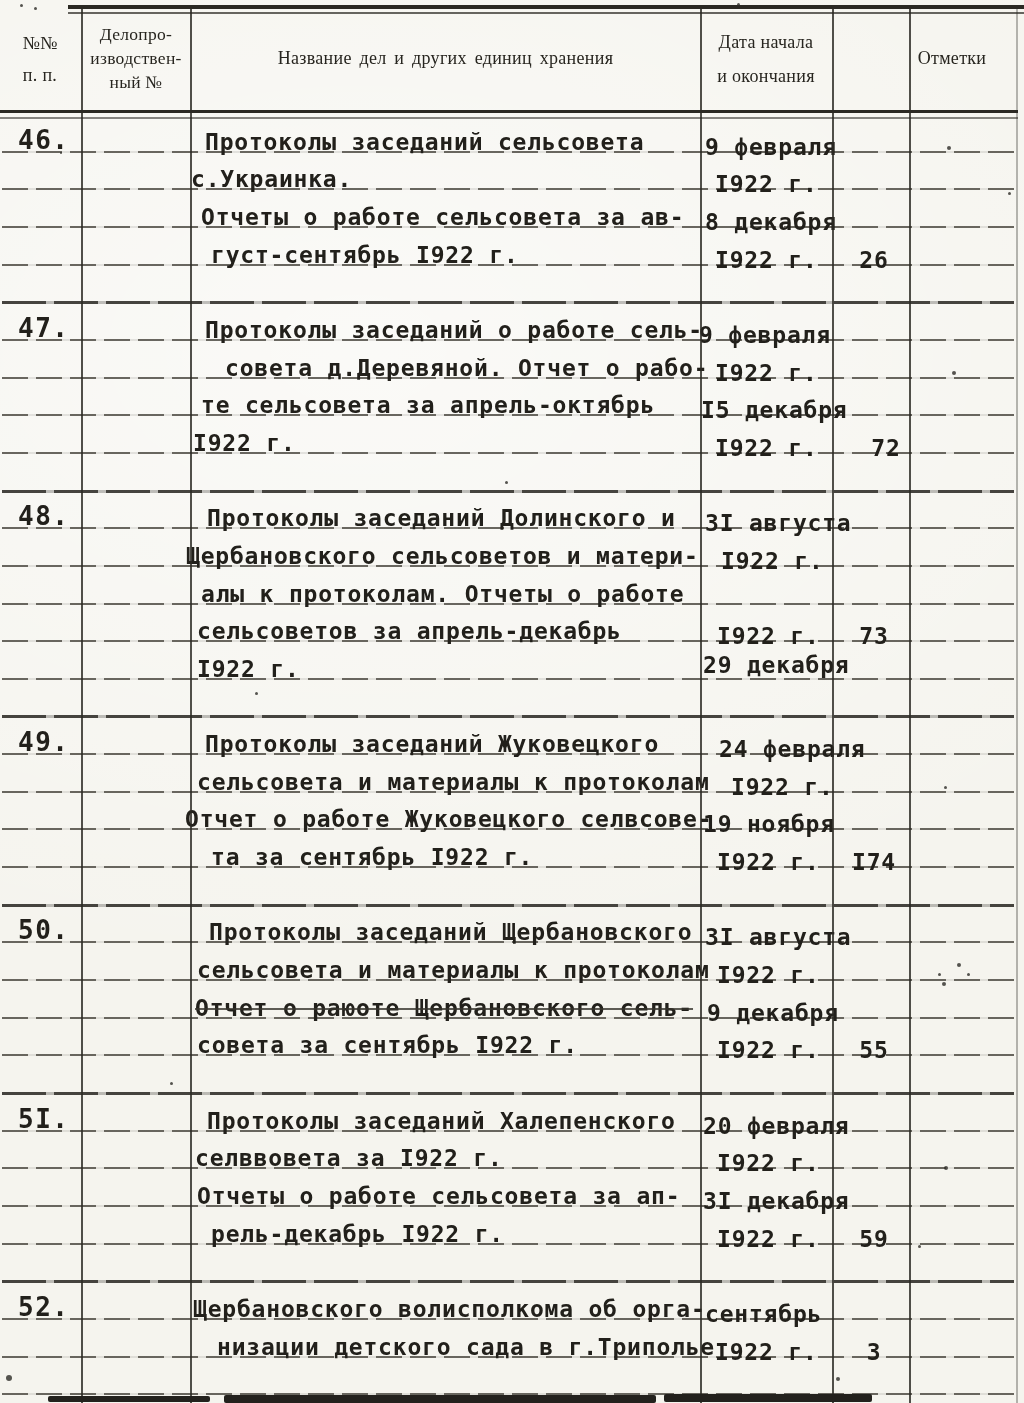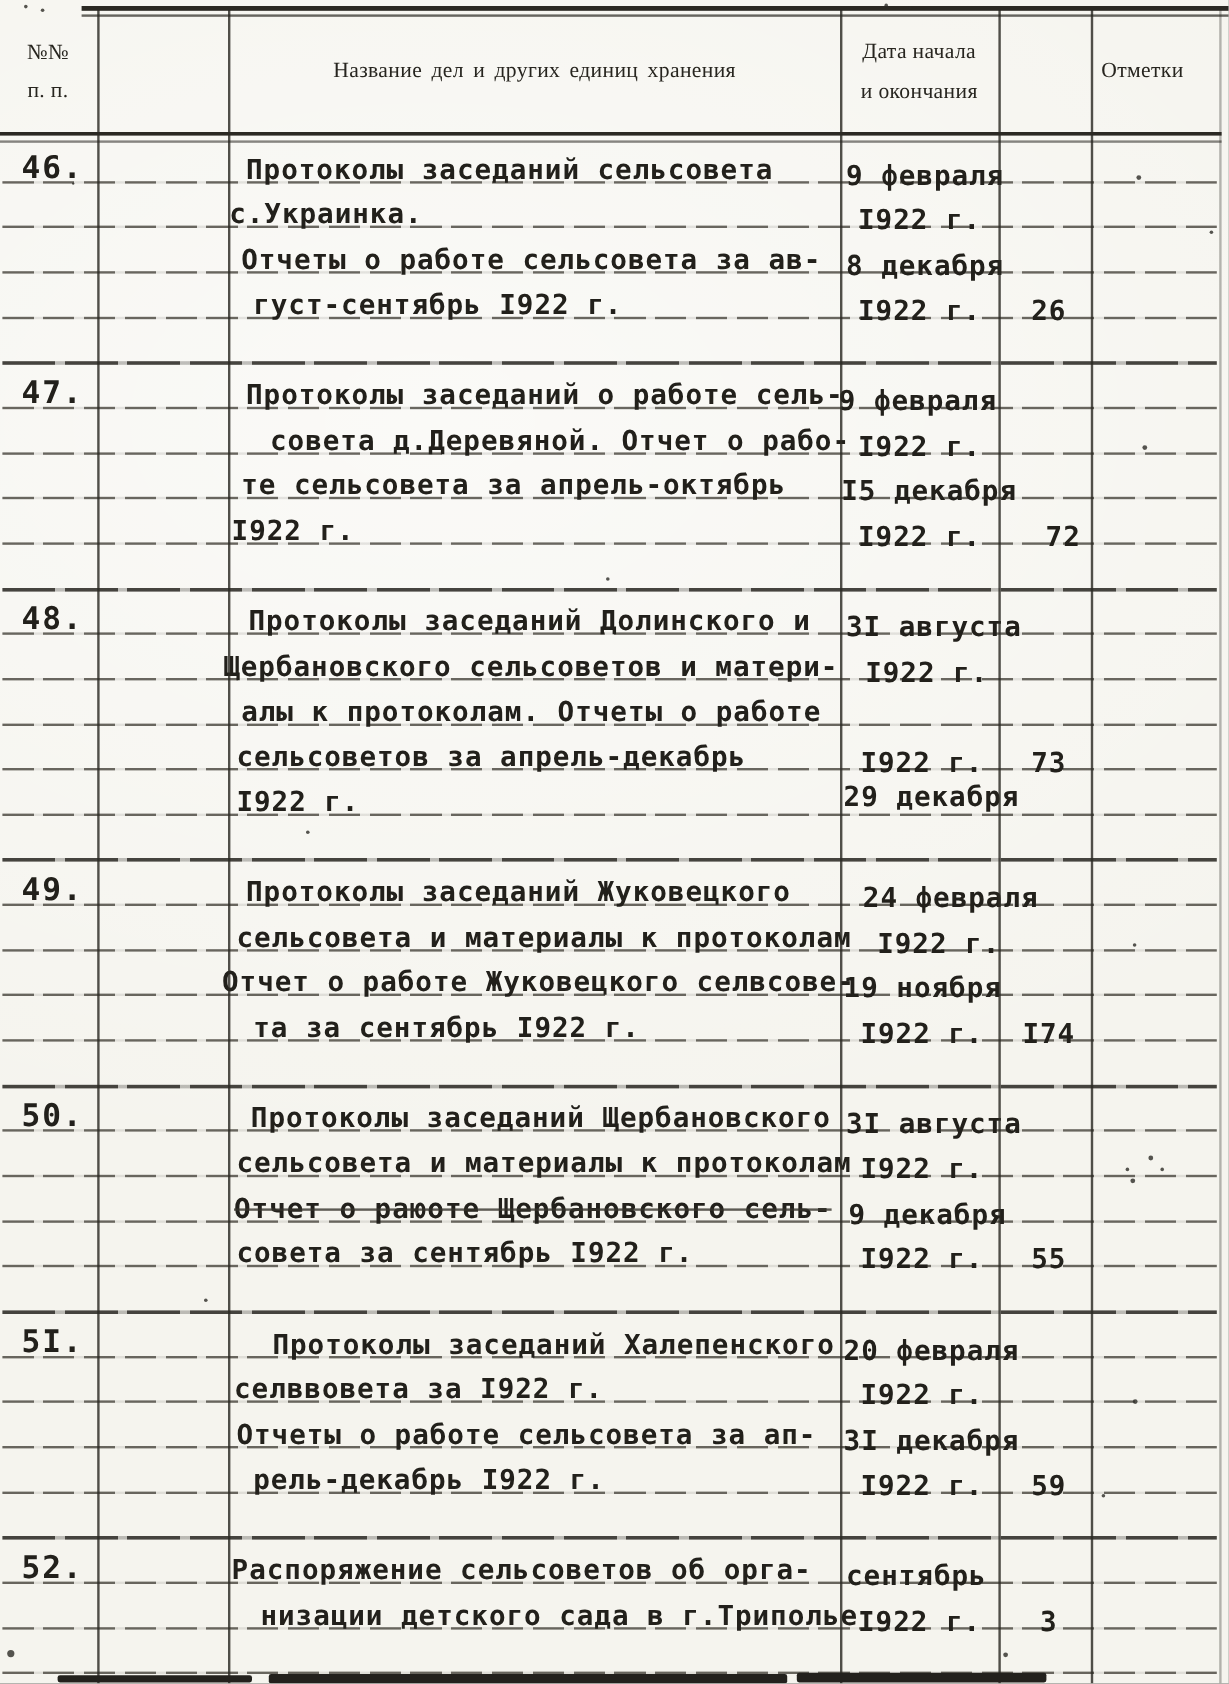--- a/index.html
+++ b/index.html
@@ -62,20 +62,25 @@
   <div class="vline vA"></div>
   <div class="vline vB"></div>
   <div class="vline vC"></div>
   <div class="vline vD"></div>
   <div class="vline vE"></div>
   <div class="vline vF"></div>
 
   <div class="hcell hA">
     <span>№№</span>
     <span>п. п.</span>
+  </div>
+  <div class="hcell hB">
+    <span>Делопро-</span>
+    <span>изводствен-</span>
+    <span>ный №</span>
   </div>
   <div class="hcell hD">
     <span>Дата начала</span>
     <span>и  окончания</span>
   </div>
   <div class="hcell hC">
     <span>Название дел и других единиц  хранения</span>
   </div>
   <div class="hcell hF">
     <span>Отметки</span>
@@ -163,31 +168,31 @@
       <span class="tw name" style="left: 209px; top: 919.3px;">Протоколы заседаний Щербановского</span>
       <span class="tw name" style="left: 197px; top: 956.9px;">сельсовета и материалы к протоколам</span>
       <span class="tw name struck" style="left: 195px; top: 994.6px;">Отчет о раюоте Щербановского сель-</span>
       <span class="tw name" style="left: 197px; top: 1032.3px;">совета за сентябрь I922 г.</span>
       <span class="tw date" style="left: 705px; top: 924.3px;">3I августа</span>
       <span class="tw date" style="left: 717px; top: 961.9px;">I922 г.</span>
       <span class="tw date" style="left: 707px; top: 999.6px;">9 декабря</span>
       <span class="tw date" style="left: 717px; top: 1037.3px;">I922 г.</span>
       <span class="tw count" style="left: 832px; top: 1037.3px;">55</span>
       <span class="tw num" style="left: 18px; top: 1103.5px;">5I.</span>
-      <span class="tw name" style="left: 207px; top: 1107.5px; margin-left: 20px;">Протоколы заседаний Халепенского</span>
+      <span class="tw name" style="left: 207px; top: 1107.5px;">Протоколы заседаний Халепенского</span>
       <span class="tw name" style="left: 195px; top: 1145.2px;">селввовета за I922 г.</span>
       <span class="tw name" style="left: 197px; top: 1182.8px;">Отчеты о работе сельсовета за ап-</span>
       <span class="tw name" style="left: 211px; top: 1220.5px;">рель-декабрь I922 г.</span>
       <span class="tw date" style="left: 703px; top: 1112.5px;">20 февраля</span>
       <span class="tw date" style="left: 717px; top: 1150.2px;">I922 г.</span>
       <span class="tw date" style="left: 703px; top: 1187.8px;">3I декабря</span>
       <span class="tw date" style="left: 717px; top: 1225.5px;">I922 г.</span>
       <span class="tw count" style="left: 832px; top: 1225.5px;">59</span>
       <span class="tw num" style="left: 18px; top: 1291.8px;">52.</span>
-      <span class="tw name" style="left: 193px; top: 1295.8px;">Распоряжение сельсоветов об орга-</span>
+      <span class="tw name" style="left: 193px; top: 1295.8px;">Щербановского волисполкома об орга-</span>
       <span class="tw name" style="left: 217px; top: 1333.5px;">низации детского сада в г.Триполье</span>
       <span class="tw date" style="left: 705px; top: 1300.8px;">сентябрь</span>
       <span class="tw date" style="left: 715px; top: 1338.5px;">I922 г.</span>
       <span class="tw count" style="left: 832px; top: 1338.5px;">3</span>
     </div>
 
   <div class="band b1"></div>
   <div class="band b2"></div>
   <div class="band b3"></div>
 <div class="speck" style="left: 947px; top: 146px; width: 4px; height: 4px;"></div>

